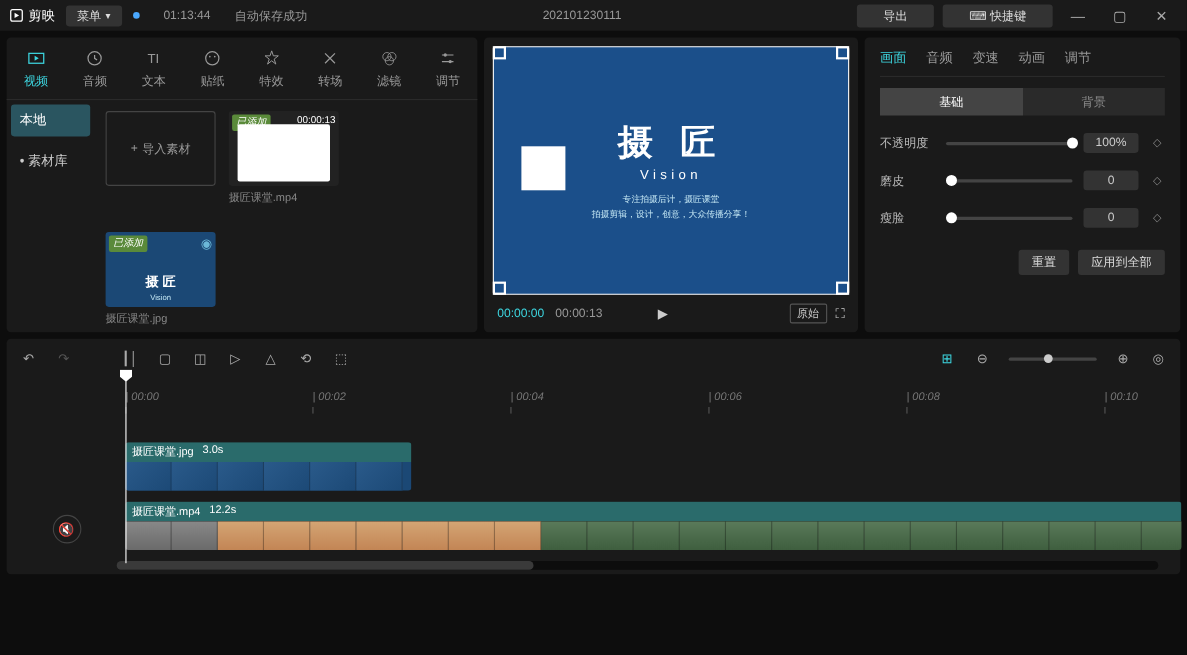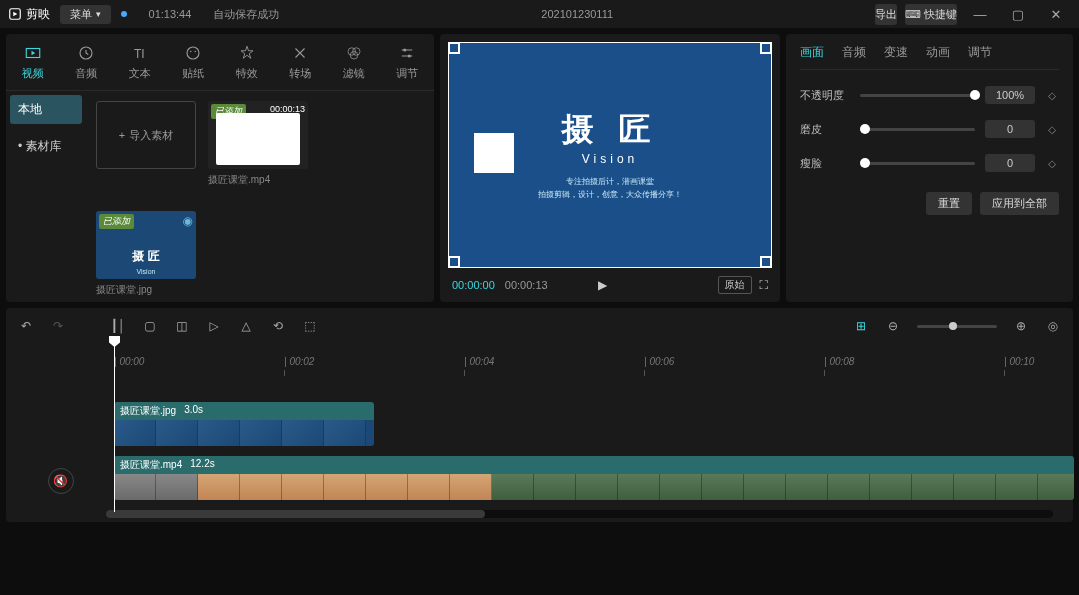--- a/index.html
+++ b/index.html
@@ -6,21 +6,21 @@
 body { background:#0d0d0d; color:#ccc; font-size:12px; width:1079px; height:595px; overflow:hidden; position:relative; }
 .titlebar { height:28px; background:#1a1a1a; display:flex; align-items:center; padding:0 8px; gap:10px; }
 .logo { display:flex; align-items:center; gap:4px; font-size:12px; color:#fff;text-align:center; }
 .logo svg { width:14px; height:14px; }
 .menu-btn { background:#333; color:#ddd; padding:2px 10px; border-radius:3px; font-size:11px; cursor:pointer; display:flex; align-items:center; gap:4px; }
 .menu-btn::after { content:"▾"; font-size:9px; }
 .save-indicator { display:flex; align-items:center; gap:22px; color:#999; font-size:11px; }
 .dot { width:6px; height:6px; border-radius:50%; background:#4aa8ff; }
 .titlebar-center { flex:1; text-align:center; color:#999; font-size:11px; }
 .titlebar-right { display:flex; align-items:center; gap:8px; }
-.tb-btn { background:#333; color:#ddd; padding:3px 0; border-radius:3px; font-size:11px; cursor:pointer; }
+.tb-btn { background:#333; color:#ddd; padding:3px 24px; border-radius:3px; font-size:11px; cursor:pointer; }
 .win-ctrl { width:30px; text-align:center; color:#aaa; cursor:pointer; font-size:13px; }
 .main { display:flex; height:280px; gap:6px; padding:6px; }
 .left-panel { width:428px; background:#1a1a1a; border-radius:4px; display:flex; flex-direction:column; }
 .toolbar { display:flex; border-bottom:1px solid #2a2a2a; }
 .tool-item { flex:1; display:flex; flex-direction:column; align-items:center; justify-content:center; height:56px; gap:4px; color:#999; cursor:pointer; font-size:11px; }
 .tool-item.active { color:#3dd6e0; }
 .tool-item svg { width:18px; height:18px; }
 .left-body { display:flex; flex:1; }
 .sidebar { width:80px; display:flex; flex-direction:column; }
 .side-item { padding:10px 12px; color:#ccc; cursor:pointer; font-size:12px; }
@@ -214,21 +214,21 @@
   <div class="preview-panel">
     <div class="preview-canvas">
       <div class="handle h-tl"></div>
       <div class="handle h-tr"></div>
       <div class="handle h-bl"></div>
       <div class="handle h-br"></div>
       <div class="qr"></div>
       <div class="preview-text1">摄 匠</div>
       <div class="preview-text2">Vision</div>
       <div class="preview-sub">
-        <div>专注拍摄后计，潜画课堂</div>
+        <div>专注拍摄后计，摄匠课堂</div>
           <div>拍摄剪辑，设计，创意，大众传播分享！</div>
       </div>
     </div>
     <div class="preview-controls">
       <span class="time-cur">00:00:00</span>
       <span class="time-dur">00:00:13</span>
       <span class="play-btn">▶</span>
       <div class="pv-right">
         <span class="ratio-btn">原始</span>
         <span style="color:#ccc;cursor:pointer;">⛶</span>
@@ -236,20 +236,24 @@
     </div>
   </div>
 
   <div class="props-panel">
     <div class="prop-tabs">
       <div class="prop-tab active">画面</div>
       <div class="prop-tab">音频</div>
       <div class="prop-tab">变速</div>
       <div class="prop-tab">动画</div>
       <div class="prop-tab">调节</div>
+    </div>
+    <div class="sub-tabs">
+      <div class="sub-tab active">基础</div>
+      <div class="sub-tab">背景</div>
     </div>
     <div class="prop-row">
       <div class="prop-label">不透明度</div>
       <div class="slider">
           <div class="slider-thumb" style="left:calc(100% - 5px);"></div>
         </div>
       <div class="prop-val">100%</div>
       <div class="prop-spin">◇</div>
     </div>
     <div class="prop-row">

